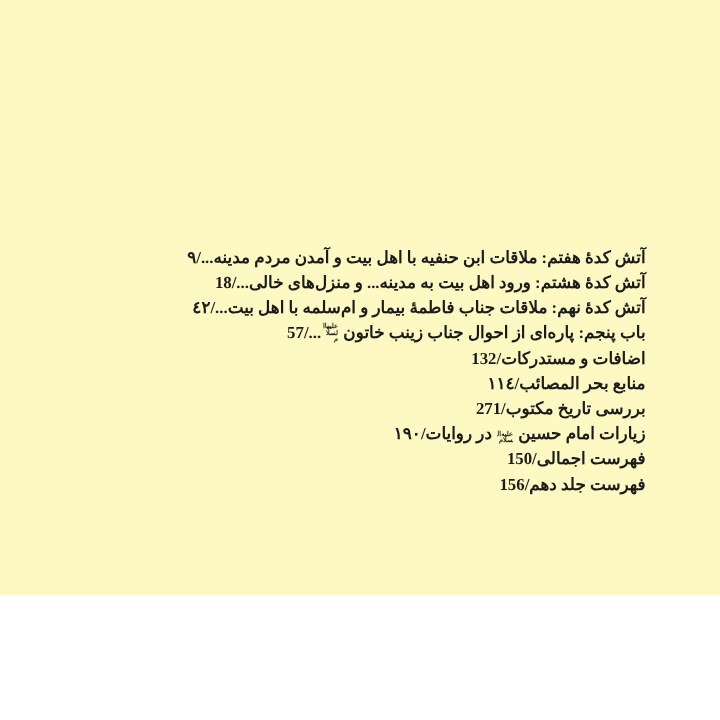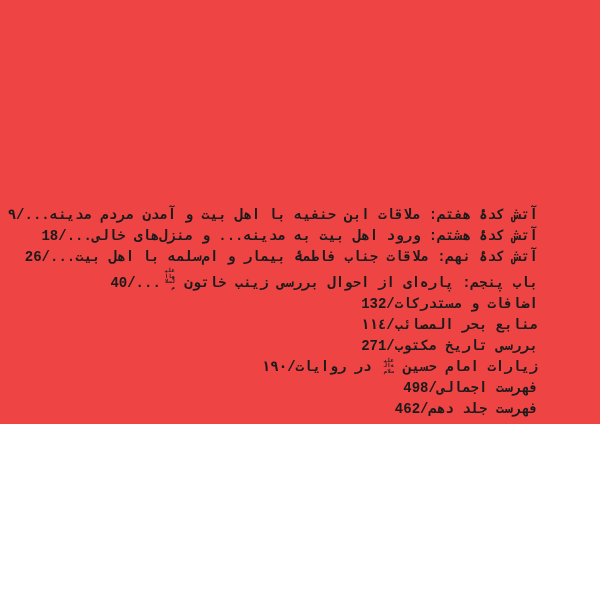--- a/index.html
+++ b/index.html
@@ -6,23 +6,23 @@
     margin: 0;
     padding: 0;
     width: 600px;
     height: 600px;
     background: #ffffff;
     overflow: hidden;
   }
   .page {
     position: relative;
     width: 600px;
-    height: 424px;
-    background: #ef4444;
-    font-family: Liberation Mono, monospace;
+    height: 496px;
+    background: #fef9c3;
+    font-family: Liberation Serif, serif;
   }
   .toc {
     position: absolute;
     top: 205px;
     right: 62px;
     direction: rtl;
     text-align: right;
   }
   .toc-line {
     font-size: 14px;
@@ -44,22 +44,22 @@
     color: #1b1b1b;
   }
 </style>
 </head>
 <body>
 
 <div class="page">
   <div class="toc">
     <div class="toc-line">آتش کدۀ هفتم: ملاقات ابن حنفیه با اهل بیت و آمدن مردم مدینه.../٩</div>
     <div class="toc-line">آتش کدۀ هشتم: ورود اهل بیت به مدینه... و منزل‌های خالی.../18</div>
-    <div class="toc-line">آتش کدۀ نهم: ملاقات جناب فاطمۀ بیمار و ام‌سلمه با اهل بیت.../26</div>
-    <div class="toc-line"><span>باب پنجم: پاره‌ای از احوال بررسی زینب خاتون </span><span class="honorific">علیهاالسلام</span><span>.../40</span></div>
+    <div class="toc-line">آتش کدۀ نهم: ملاقات جناب فاطمۀ بیمار و ام‌سلمه با اهل بیت.../٤٢</div>
+    <div class="toc-line"><span>باب پنجم: پاره‌ای از احوال جناب زینب خاتون </span><span class="honorific">علیهاالسلام</span><span>.../57</span></div>
     <div class="toc-line">اضافات و مستدرکات/132</div>
     <div class="toc-line">منابع بحر المصائب/١١٤</div>
     <div class="toc-line">بررسی تاریخ مکتوب/271</div>
     <div class="toc-line"><span>زیارات امام حسین </span><span class="honorific">علیه‌السلام</span><span> در روایات/١٩٠</span></div>
-    <div class="toc-line">فهرست اجمالی/498</div>
-    <div class="toc-line">فهرست جلد دهم/462</div>
+    <div class="toc-line">فهرست اجمالی/150</div>
+    <div class="toc-line">فهرست جلد دهم/156</div>
   </div>
 </div>
 
 </body></html>

